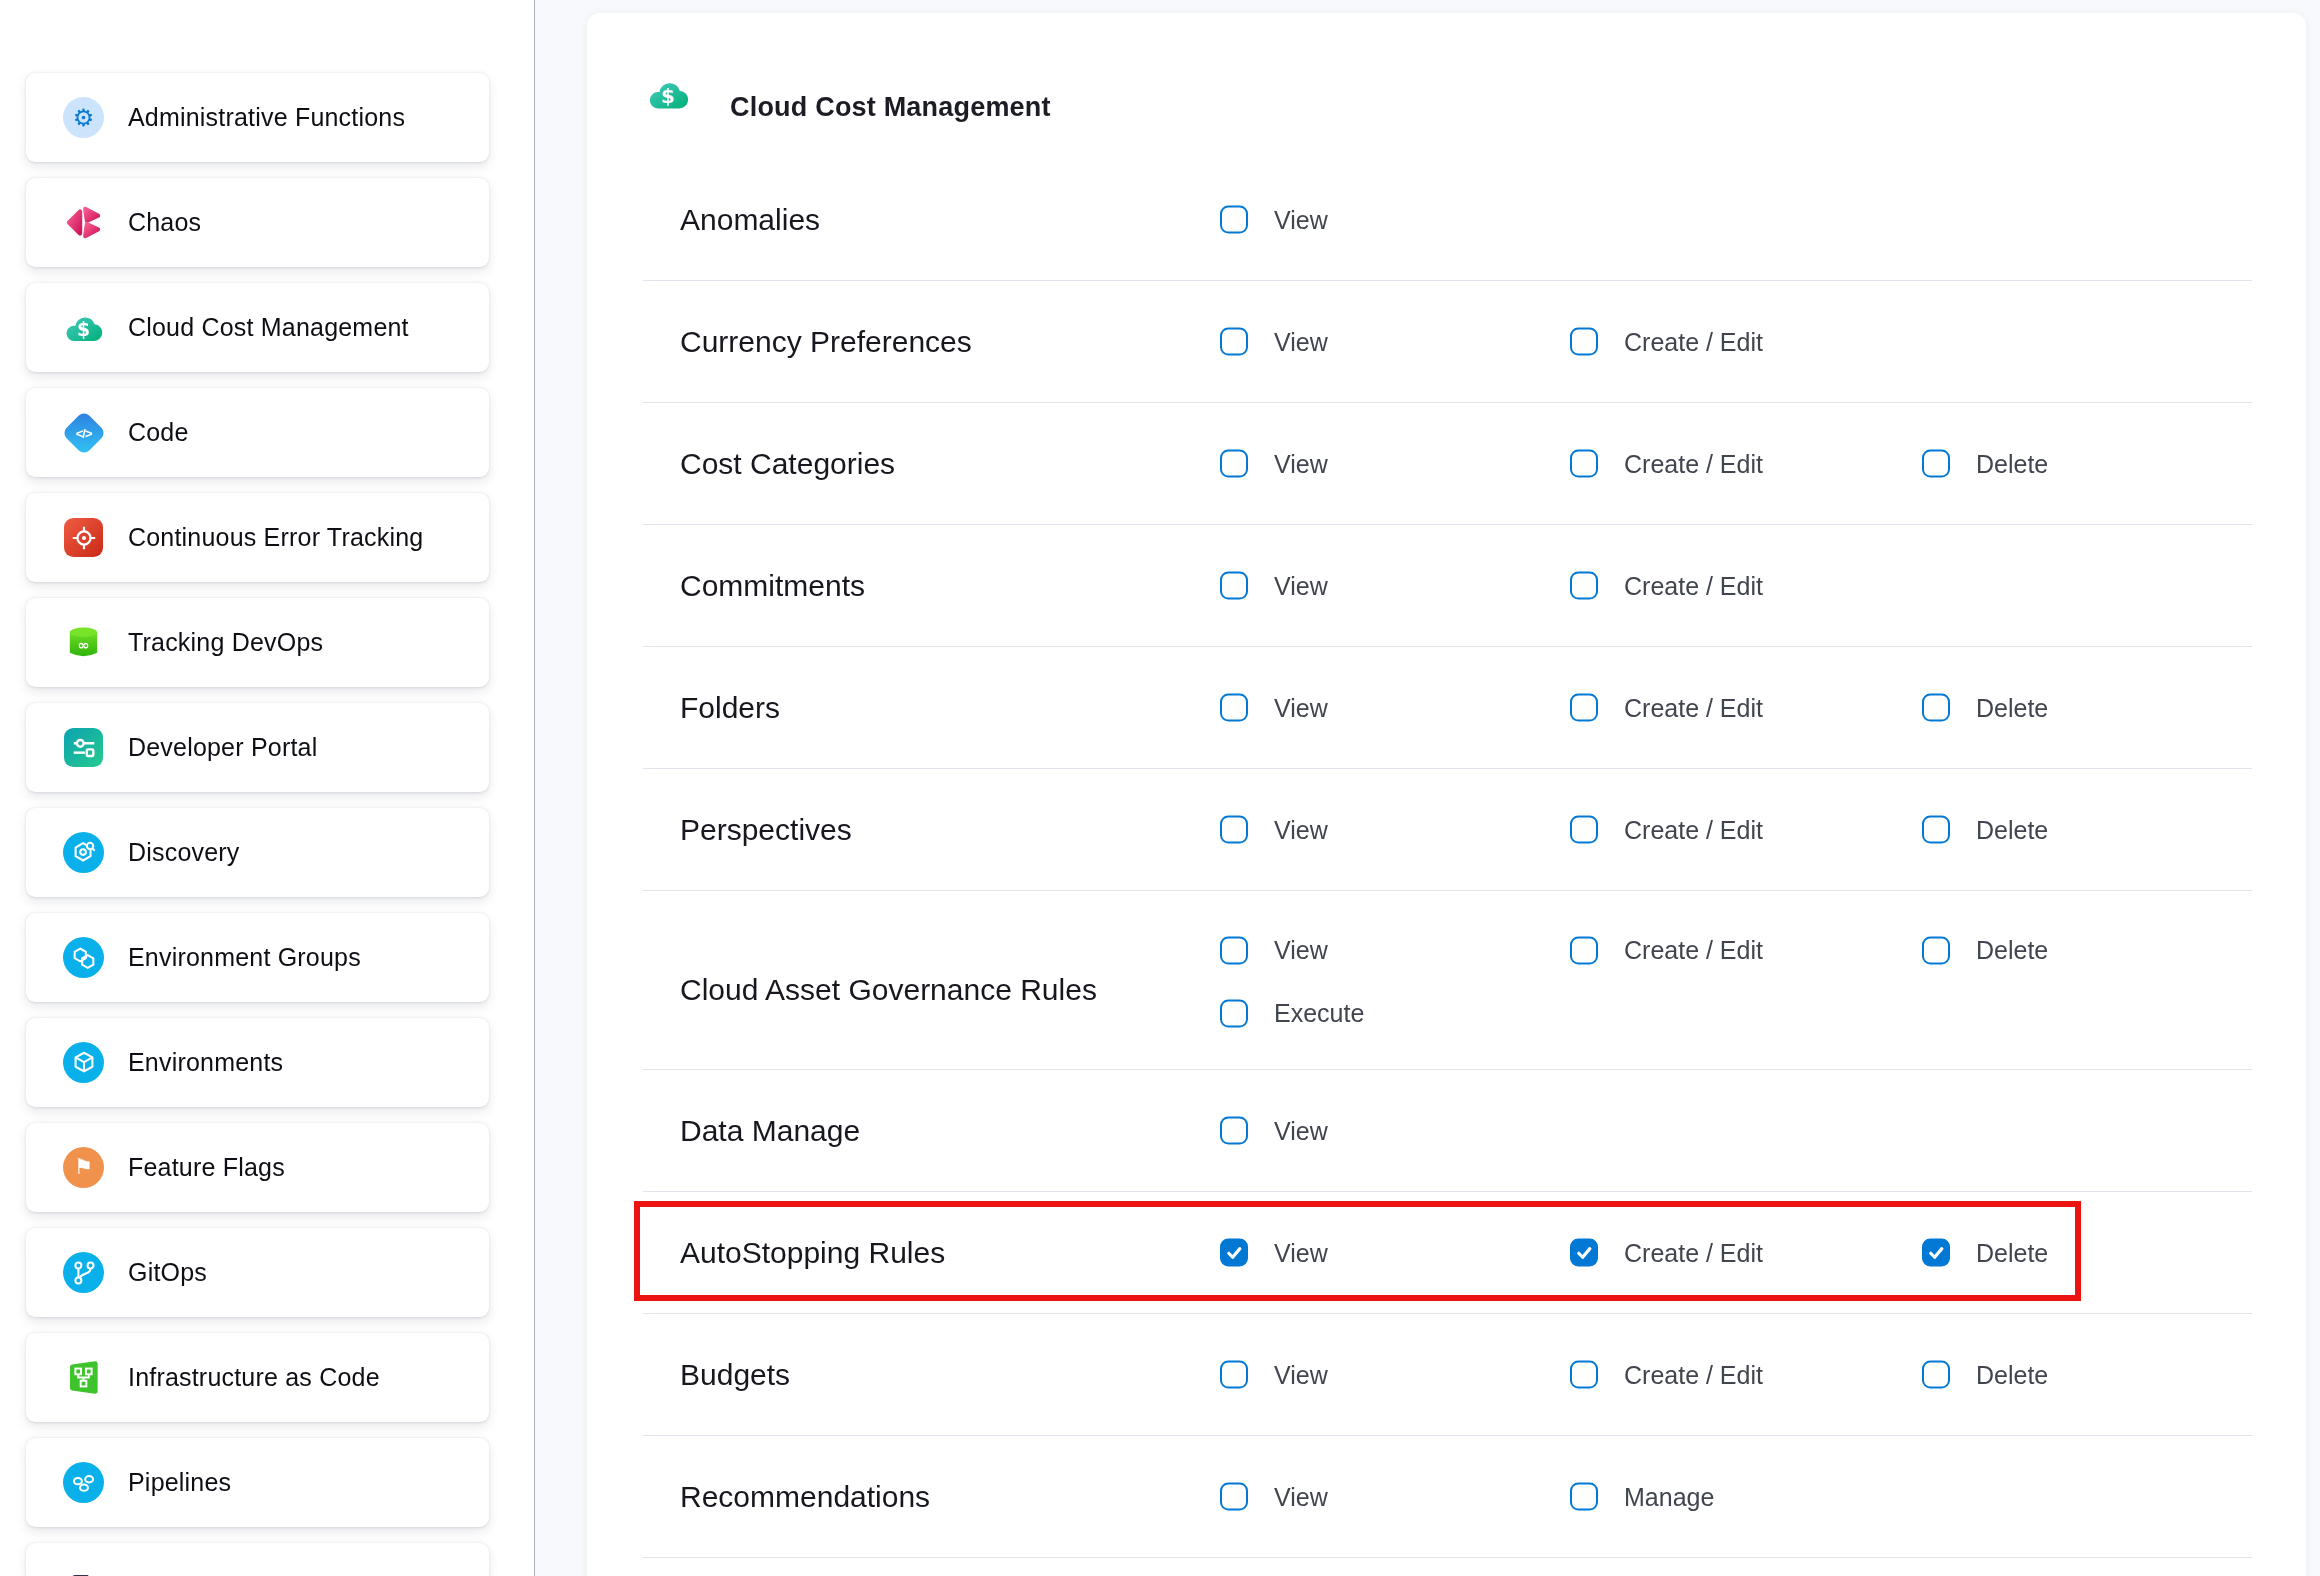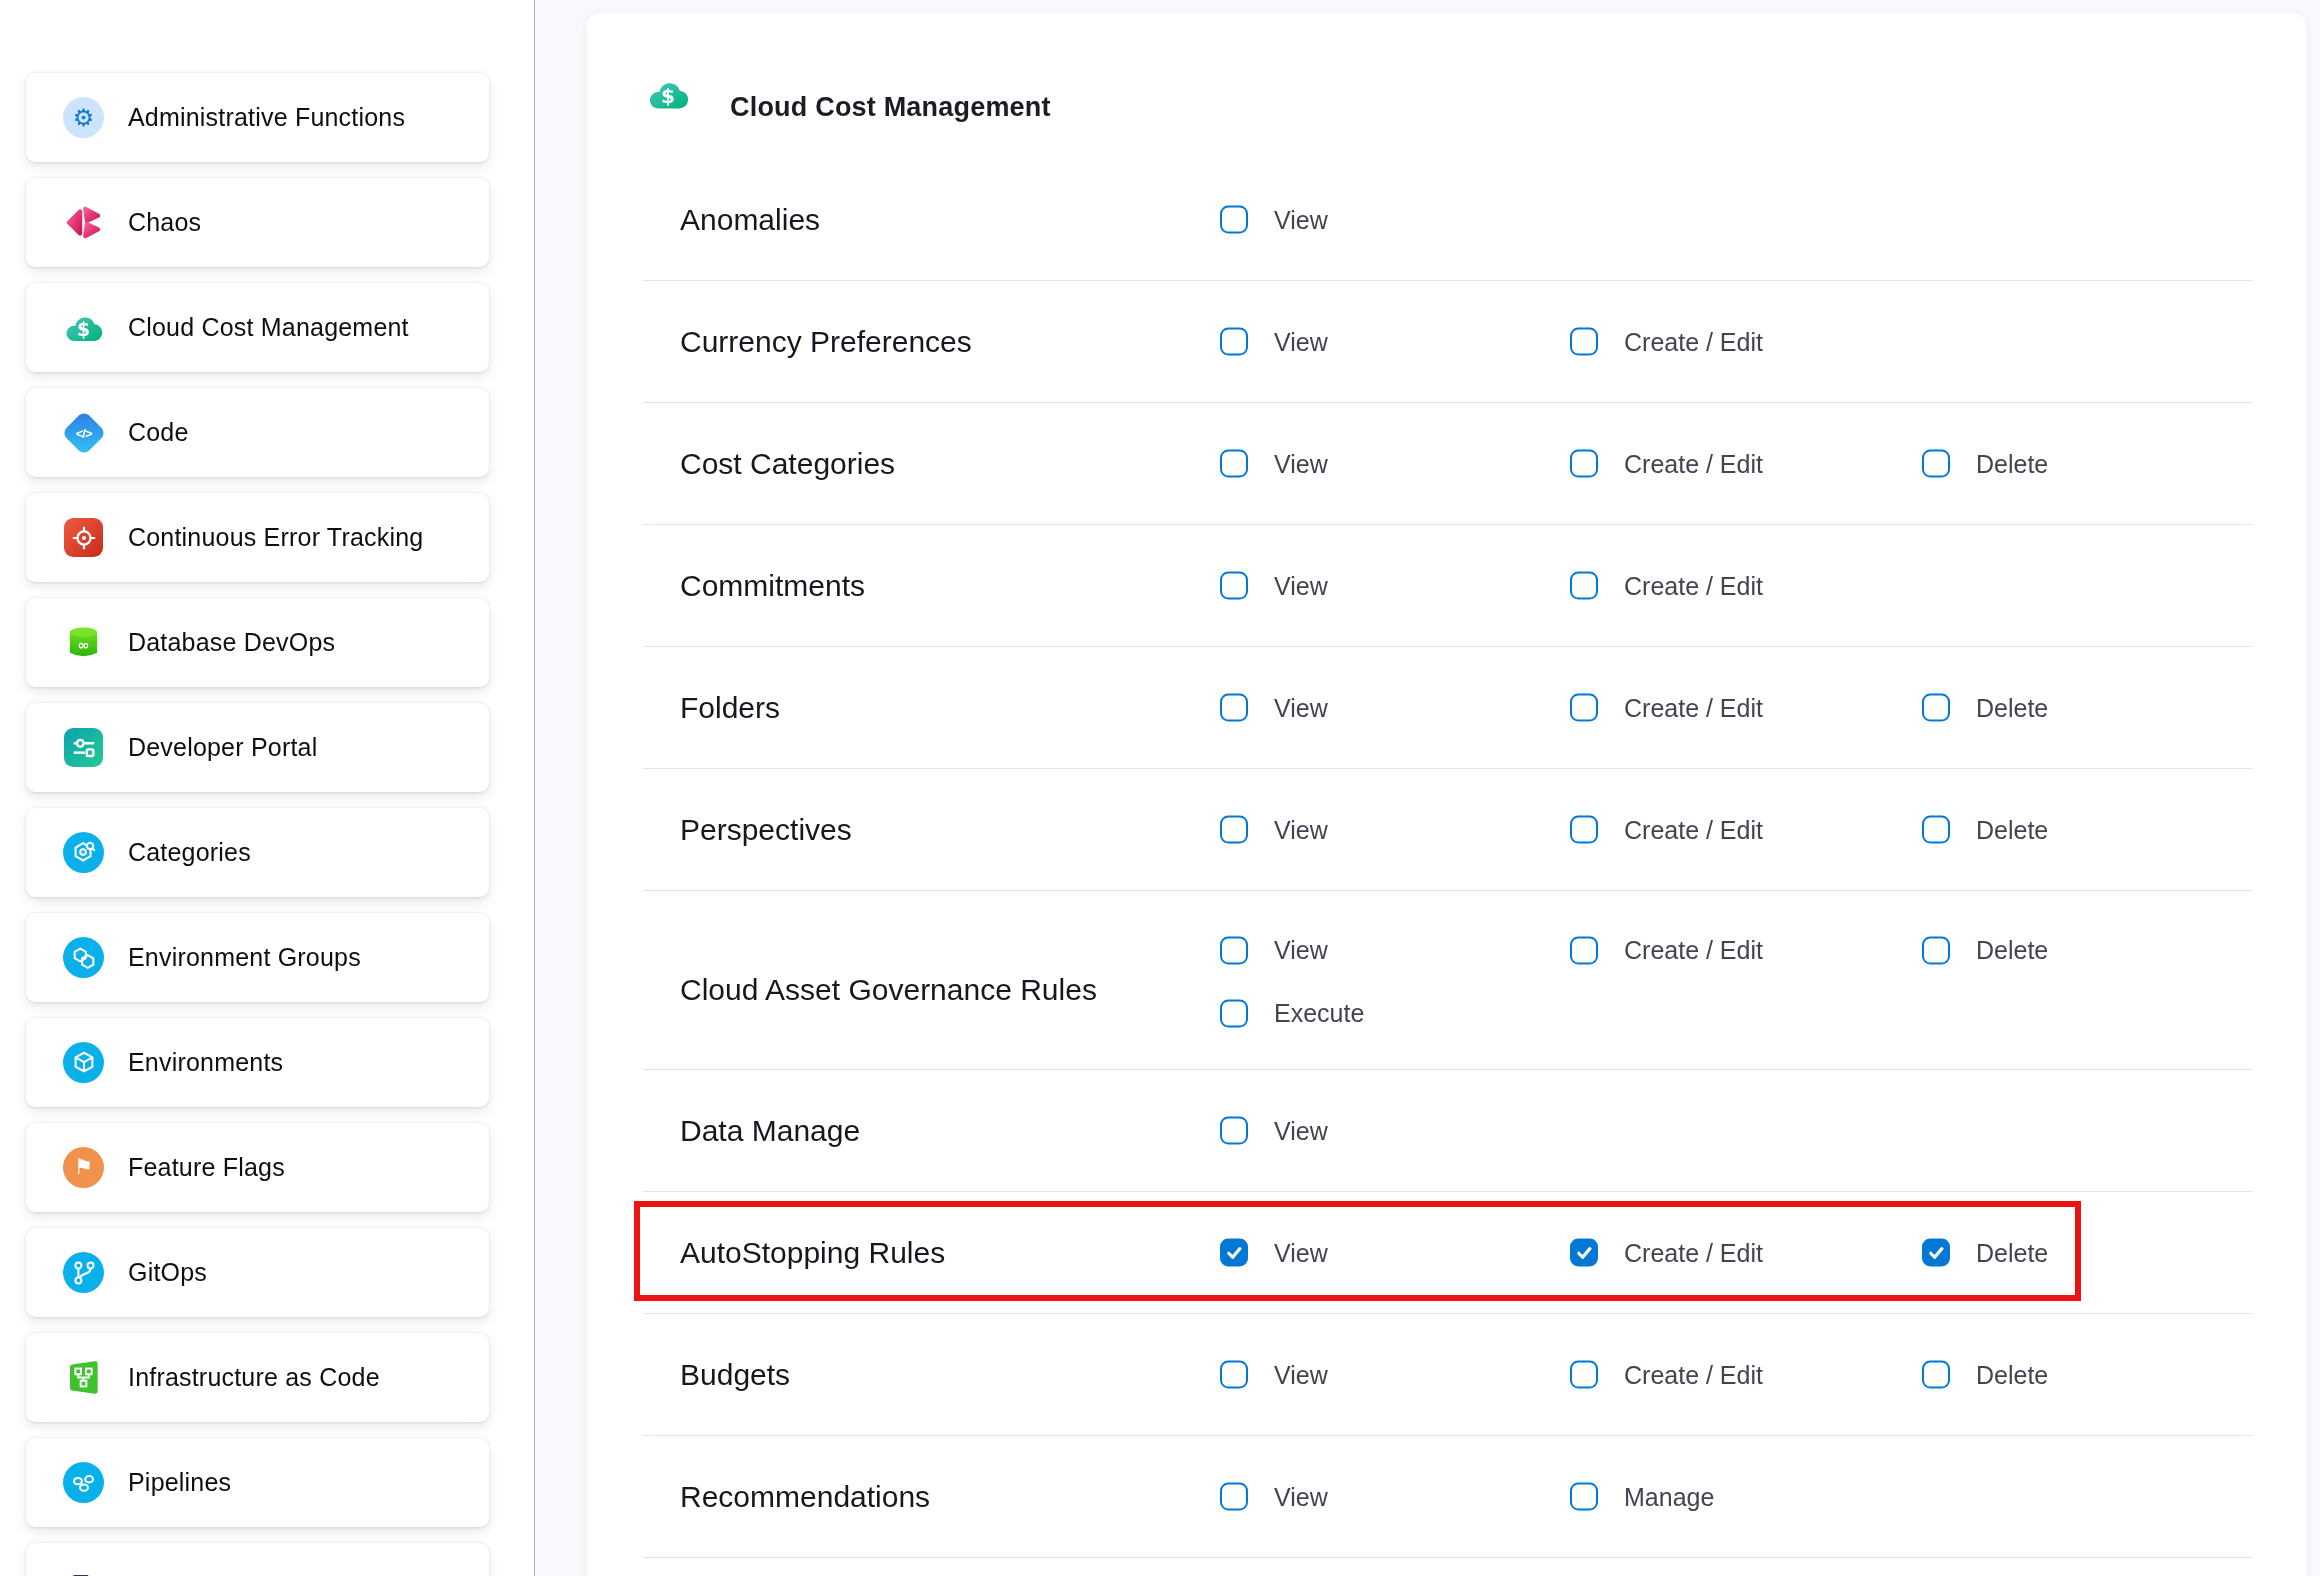--- a/index.html
+++ b/index.html
@@ -128,21 +128,21 @@
               <linearGradient id="g3" x1="0" y1="0" x2="0" y2="1">
                 <stop offset="0" stop-color="#79e32a"></stop>
                 <stop offset="1" stop-color="#2eb30a"></stop>
               </linearGradient>
             </defs>
             <path fill="url(#g3)" d="M8 12 q16 -8 32 0 v24 q-16 8 -32 0 Z"></path>
             <ellipse cx="24" cy="12" rx="16" ry="5.5" fill="#79e32a"></ellipse>
             <text x="24" y="33" text-anchor="middle" font-size="17" font-weight="bold" fill="#fff" font-family="DejaVu Sans, sans-serif">∞</text>
           </svg>
         </span>
-    <span class="side-label">Database DevOps</span>
+    <span class="side-label">Tracking DevOps</span>
   </div>
       <div class="side-card">
     <span class="side-icon">
           <span class="sq" style="background:linear-gradient(135deg, #0aa3b0, #27ca8f)">
             <svg width="28" height="28" viewBox="0 0 30 30" fill="none" stroke="#fff" stroke-width="2.6">
               <path d="M4 10h4M15 10h11"></path>
               <circle cx="11" cy="10" r="3.6"></circle>
               <path d="M4 20h12"></path>
               <rect x="18" y="16.5" width="7" height="7" rx="1.5"></rect>
             </svg>
@@ -154,21 +154,21 @@
     <span class="side-icon">
           <span class="bg-circle" style="background:#09b0ea">
             <svg width="28" height="28" viewBox="0 0 30 30" fill="none" stroke="#fff" stroke-width="2.2">
               <path d="M14 4.5 l8 4.6 v9.3 l-8 4.6 -8 -4.6 v-9.3 Z"></path>
               <circle cx="14" cy="14" r="3"></circle>
               <circle cx="21.5" cy="7.5" r="3.4" fill="#09b0ea"></circle>
               <path d="M24 10 l2.5 2.5"></path>
             </svg>
           </span>
         </span>
-    <span class="side-label">Categories</span>
+    <span class="side-label">Discovery</span>
   </div>
       <div class="side-card">
     <span class="side-icon">
           <span class="bg-circle" style="background:#09b0ea">
             <svg width="28" height="28" viewBox="0 0 30 30" fill="none" stroke="#fff" stroke-width="2.2">
               <path d="M11 5 l6 3.4 v6.8 L11 18.6 5 15.2 V8.4 Z"></path>
               <path d="M19 12 l6 3.4 v6.8 L19 25.6 13 22.2 v-6.8 Z"></path>
             </svg>
           </span>
         </span>

